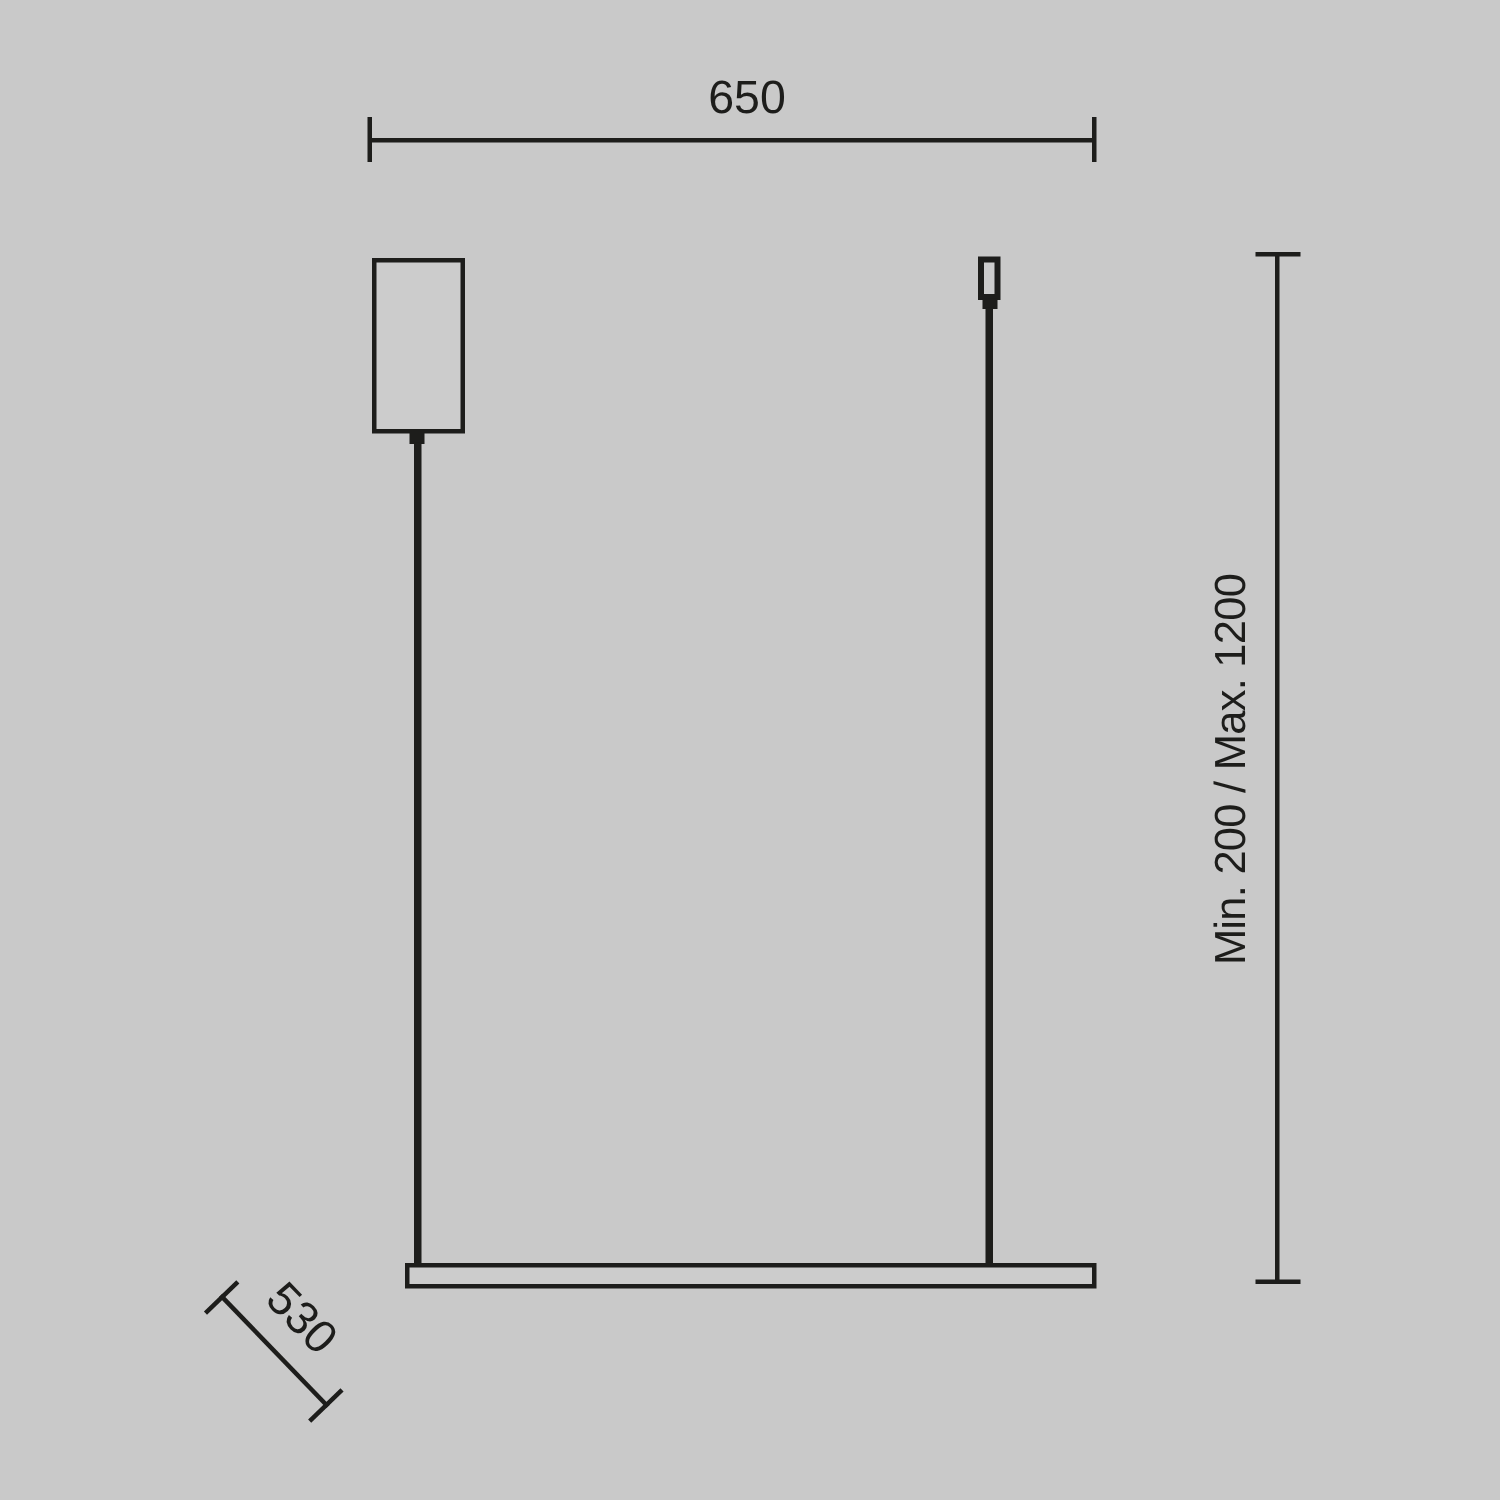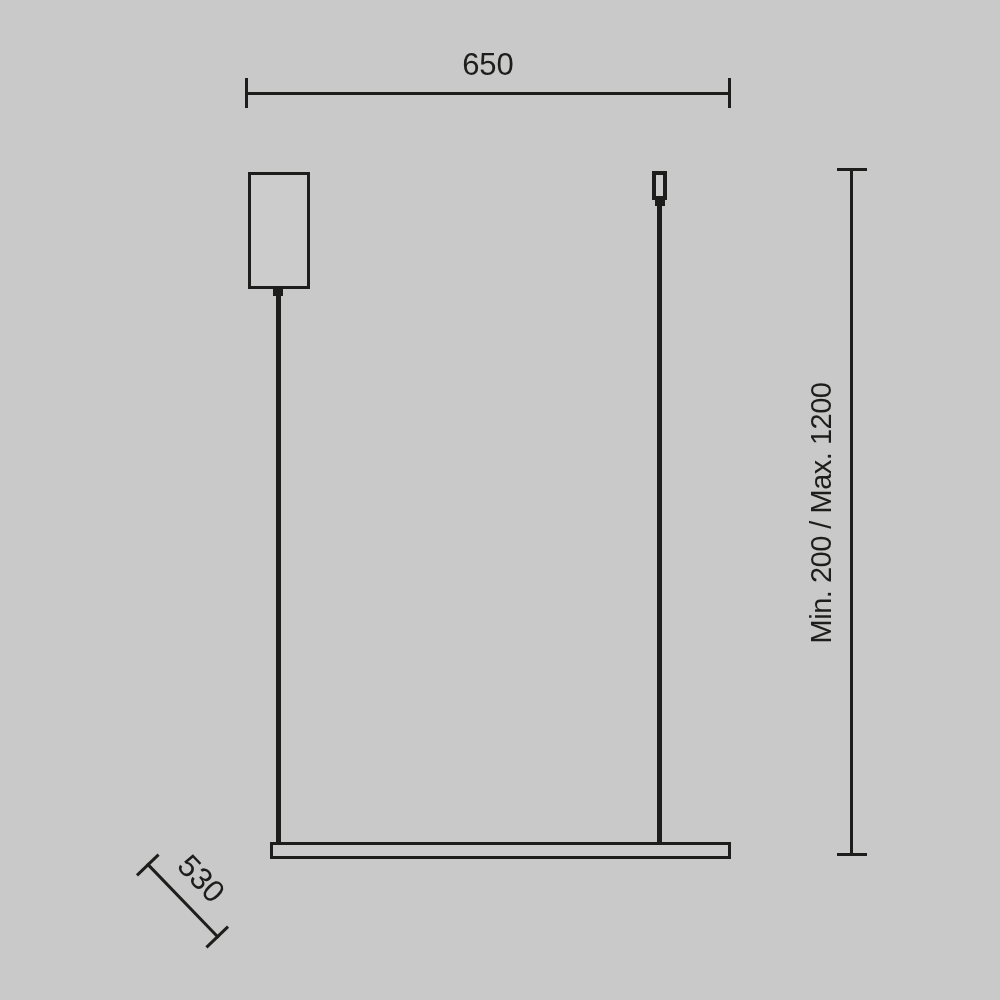--- a/index.html
+++ b/index.html
@@ -26,21 +26,21 @@
     line-height:32px;
     color:var(--line);
     white-space:nowrap;
     text-align:center;
   }
 
   
   .dimtop-line{left:246px;top:92px;width:484px;height:3px;}
   .dimtop-tick-l{left:245px;top:78px;width:3px;height:30px;}
   .dimtop-tick-r{left:728px;top:78px;width:3px;height:30px;}
-  .dimtop-label{left:246px;top:49px;width:484px;}
+  .dimtop-label{left:256px;top:49px;width:484px;}
 
   
   .dimright-line{left:850px;top:169px;width:3px;height:687px;}
   .dimright-tick-t{left:837px;top:168px;width:30px;height:3px;}
   .dimright-tick-b{left:837px;top:853px;width:30px;height:3px;}
   .dimright-label{
     left:821px;top:513px;
     font-size:29px;letter-spacing:-0.5px;
     transform:translate(-50%,-50%) rotate(-90deg);
   }

